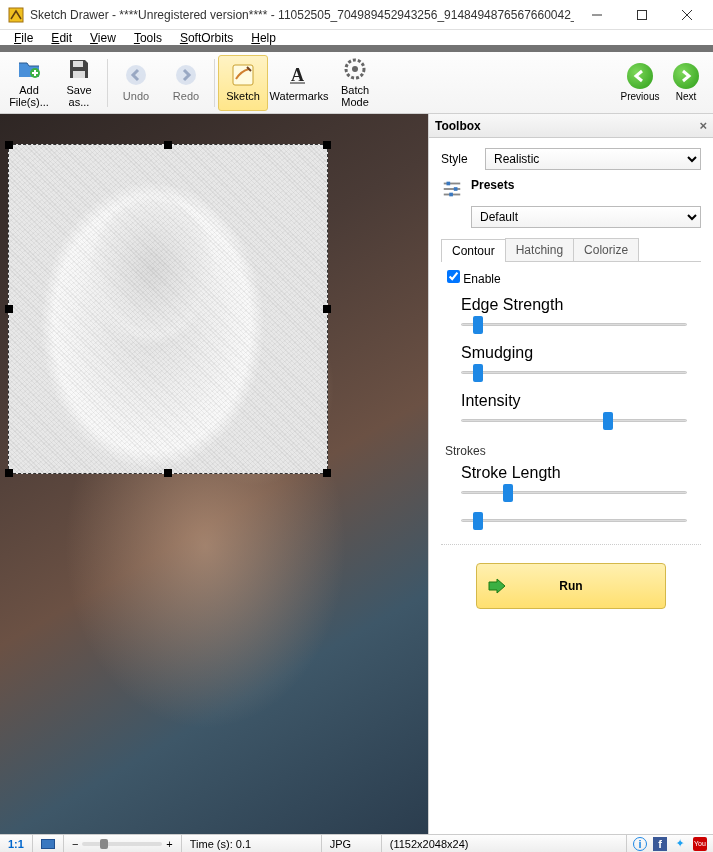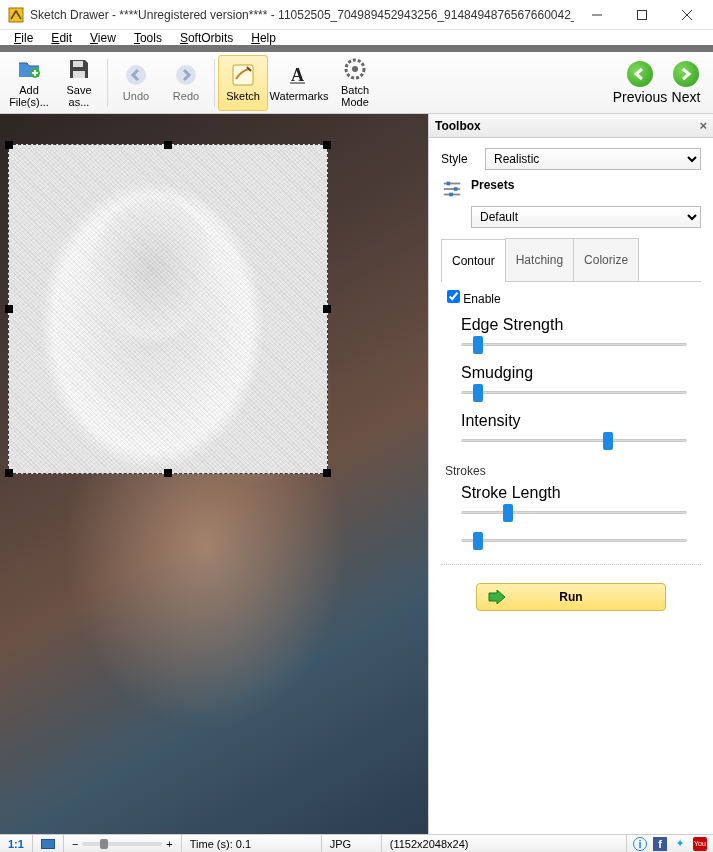--- a/index.html
+++ b/index.html
@@ -10,21 +10,21 @@
   .win-btn { width: 45px; height: 28px; display: flex; align-items: center; justify-content: center; cursor: pointer; }
   .menubar { height: 22px; display: flex; align-items: center; padding: 0 6px; gap: 2px; border-bottom: 7px solid #737373; }
   .menubar .menu-item { padding: 2px 8px; cursor: pointer; }
   .menubar .menu-item span.u { text-decoration: underline; }
   .toolbar { height: 62px; display: flex; align-items: center; background: linear-gradient(#fdfdfd,#f4f4f4); border-bottom: 1px solid #d0d0d0; padding: 0 4px; }
   .tool-btn { display: flex; flex-direction: column; align-items: center; justify-content: center; width: 50px; height: 56px; cursor: pointer; border: 1px solid transparent; border-radius: 3px; font-size: 11px; text-align: center; line-height: 1.1; }
   .tool-btn.active { background: linear-gradient(#fff3c4,#ffe68a); border: 1px solid #e5c860; }
   .tool-btn .ticon { width: 24px; height: 24px; margin-bottom: 3px; }
   .tool-sep { width: 1px; height: 48px; background: #d8d8d8; margin: 0 3px; }
   .toolbar .spacer { flex: 1; }
-  .nav-btn { display: flex; flex-direction: column; align-items: center; width: 46px; font-size: 14px; cursor: pointer; }
+  .nav-btn { display: flex; flex-direction: column; align-items: center; width: 46px; font-size: 10px; cursor: pointer; }
   .nav-btn .circle { width: 26px; height: 26px; border-radius: 50%; background: radial-gradient(circle at 35% 35%, #7dd85a, #2e9e1a); display: flex; align-items: center; justify-content: center; color: #fff; margin-bottom: 2px; }
   .workspace { display: flex; height: 720px; }
   .canvas-area { flex: 1; position: relative; background: #3a3332; overflow: hidden; }
   .photo { position: absolute; left: 0; top: 0; right: 0; bottom: 0; background: linear-gradient(150deg, #2e2624 0%, #4a3b36 30%, #6b5144 55%, #3e5768 75%, #2b3d4e 100%); }
   .photo::after { content: ""; position: absolute; inset: 0; background: radial-gradient(ellipse 200px 260px at 48% 60%, rgba(210,170,140,0.55), transparent 70%), radial-gradient(ellipse 110px 140px at 60% 38%, rgba(220,190,160,0.6), transparent 70%); }
   .sel-rect { position: absolute; left: 8px; top: 30px; width: 320px; height: 330px; border: 1px dashed #333; background: #e8e8e8; }
   .sel-rect::before { content: ""; position: absolute; inset: 0; background:
      radial-gradient(ellipse 90px 110px at 45% 38%, #ccc 0%, #ddd 60%, transparent 70%),
      radial-gradient(ellipse 140px 180px at 45% 55%, #d2d2d2 0%, #e5e5e5 70%, transparent 80%);
      filter: contrast(1.2);
@@ -34,30 +34,30 @@
   .toolbox { width: 285px; border-left: 1px solid #d0d0d0; background: #fff; display: flex; flex-direction: column; }
   .tb-title { background: linear-gradient(#f8f8f8,#eaeaea); border-bottom: 1px solid #ccc; padding: 4px 6px; font-weight: bold; display: flex; justify-content: space-between; align-items: center; }
   .tb-close { cursor: pointer; font-size: 13px; color: #666; }
   .tb-body { padding: 10px 12px; flex: 1; overflow: auto; }
   .row { display: flex; align-items: center; margin-bottom: 8px; gap: 8px; }
   .row label { width: 36px; }
   select, .dropdown { flex: 1; height: 22px; border: 1px solid #bbb; background: linear-gradient(#fff,#f3f3f3); padding: 0 4px; font-size: 12px; }
   .presets-hdr { font-weight: bold; margin-bottom: 14px; }
   .sliders-icon { width: 22px; height: 22px; }
   .tabs { display: flex; border-bottom: 1px solid #ccc; margin-top: 10px; margin-bottom: 8px; }
-  .tab { padding: 14px 10px; border: 1px solid #ccc; border-bottom: none; background: #f5f5f5; cursor: pointer; margin-right: -1px; color: #555; }
+  .tab { padding: 4px 10px; border: 1px solid #ccc; border-bottom: none; background: #f5f5f5; cursor: pointer; margin-right: -1px; color: #555; }
   .tab.active { background: #fff; color: #000; position: relative; top: 1px; }
   .chk-row { margin: 4px 0 10px 6px; }
   .fieldset { margin: 6px 4px 14px 4px; }
   .fs-label { margin-bottom: 6px; color: #333; }
   .sub-label { margin: 2px 0 2px 16px; font-size: 16px; }
   .slider-wrap { margin: 0 0 10px 16px; position: relative; height: 18px; }
   .track { position: absolute; left: 0; right: 10px; top: 7px; height: 3px; background: #dcdcdc; border: 1px solid #c8c8c8; border-radius: 2px; }
   .thumb { position: absolute; top: 0; width: 10px; height: 18px; background: #1e88e5; border-radius: 2px; }
-  .run-btn { margin: 18px auto 0; width: 190px; height: 28px; background: linear-gradient(#fff0b0,#ffe070); border: 1px solid #d4b84a; border-radius: 4px; display: flex; align-items: center; justify-content: center; font-weight: bold; cursor: pointer; gap: 24px; position: relative; }
+  .run-btn { margin: 18px auto 0; width: 190px; height: 46px; background: linear-gradient(#fff0b0,#ffe070); border: 1px solid #d4b84a; border-radius: 4px; display: flex; align-items: center; justify-content: center; font-weight: bold; cursor: pointer; gap: 24px; position: relative; }
   .run-arrow { position: absolute; left: 10px; color: #2e9e1a; }
   .statusbar { position: absolute; left: 0; right: 0; bottom: 0; height: 18px; border-top: 1px solid #ccc; background: linear-gradient(#fdfdfd,#eee); display: flex; align-items: center; font-size: 11px; }
   .sb-cell { padding: 0 8px; border-right: 1px solid #ccc; height: 100%; display: flex; align-items: center; gap: 4px; }
   .sb-cell.ratio { color: #0066cc; font-weight: bold; }
   .sb-zoom-slider { width: 80px; height: 4px; background: #ddd; position: relative; border-radius: 2px; }
   .sb-zoom-slider .zthumb { position: absolute; left: 18px; top: -3px; width: 8px; height: 10px; background: #888; border-radius: 2px; }
   .sb-flex { flex: 1; }
   .sb-icons { display: flex; gap: 6px; padding: 0 6px; align-items: center; }
   .sb-icons span { width: 14px; height: 14px; display: flex; align-items: center; justify-content: center; font-size: 11px; cursor: pointer; }
 </style>

